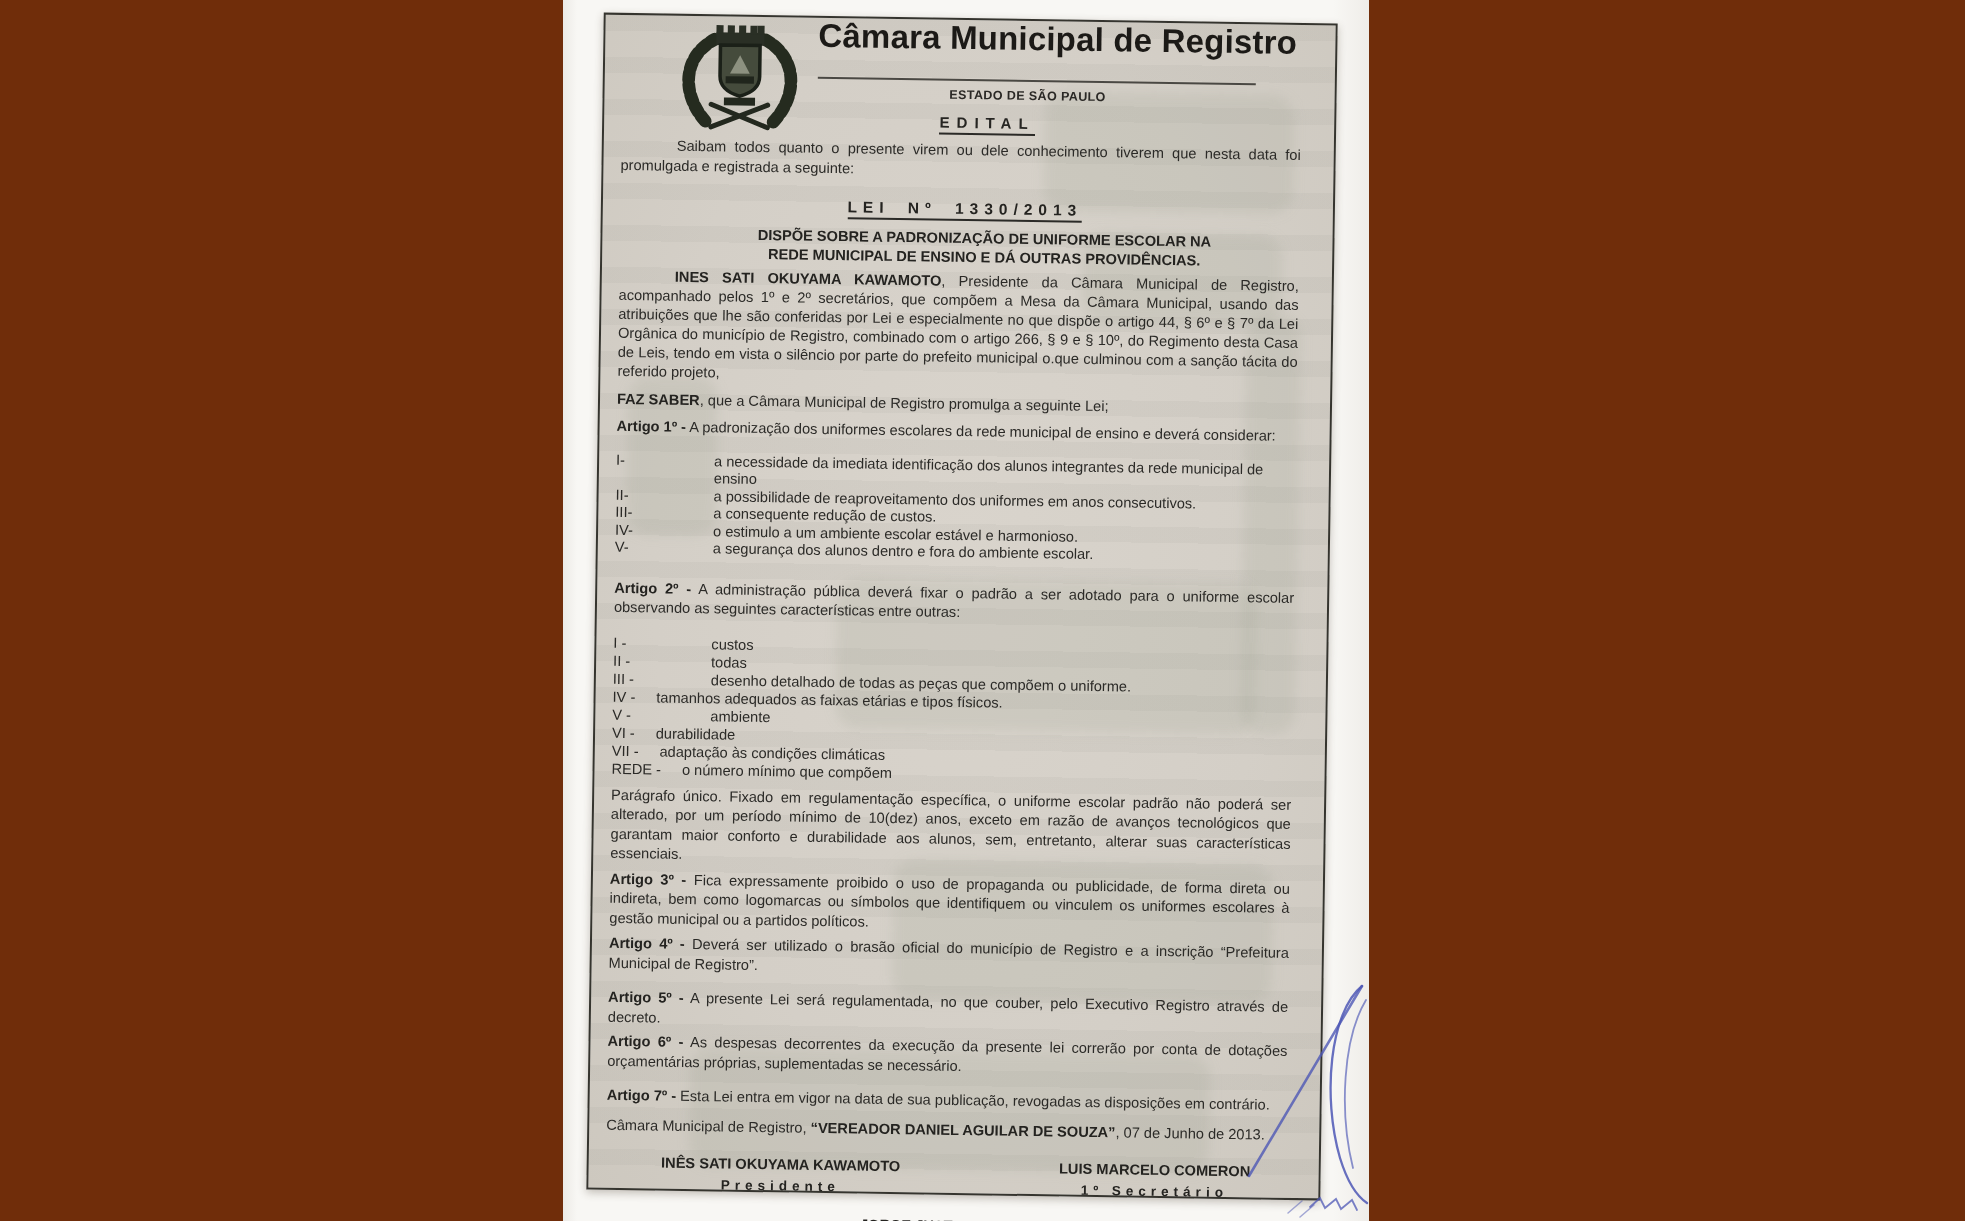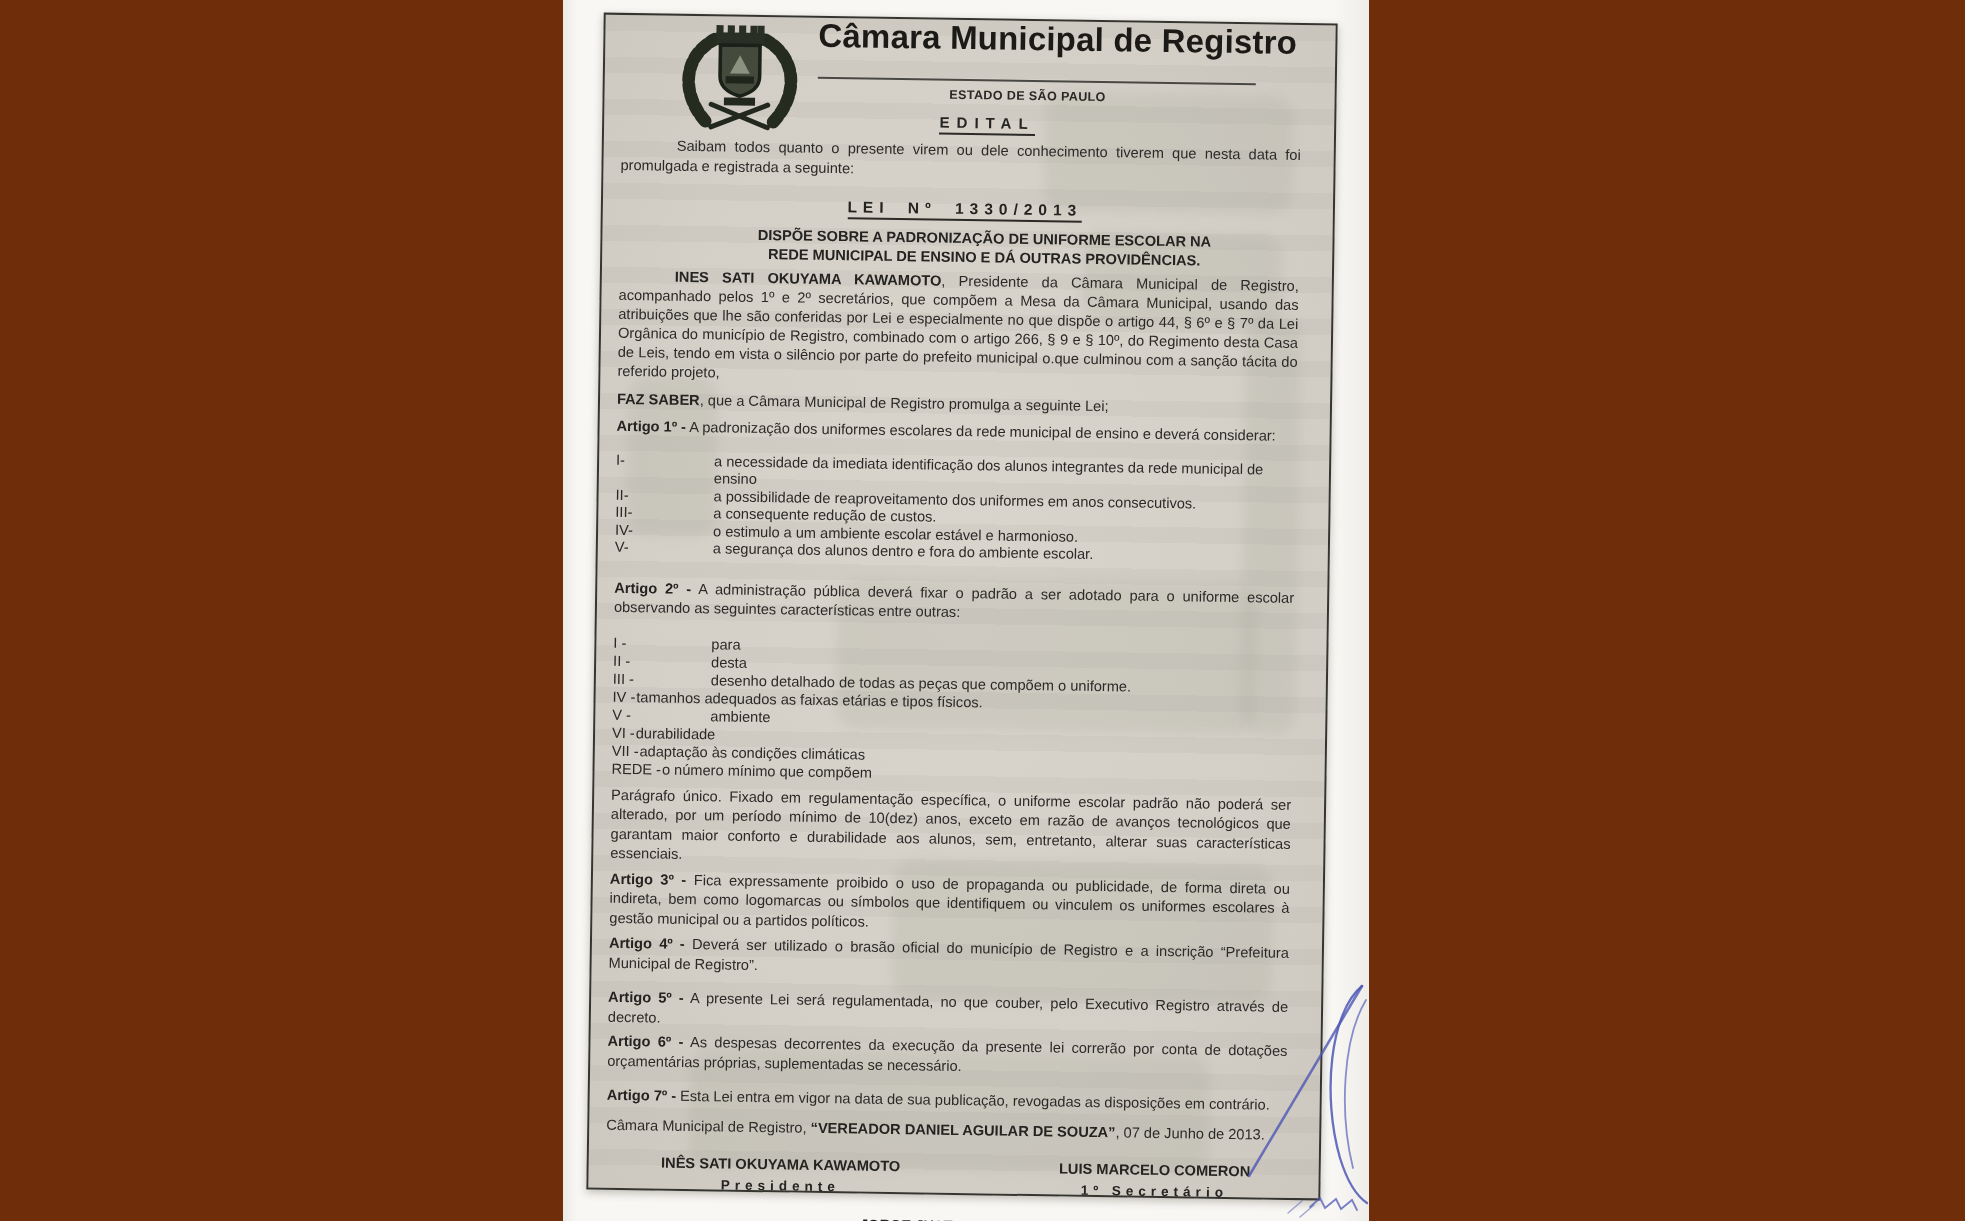--- a/index.html
+++ b/index.html
@@ -39,21 +39,21 @@
   .lei span{font-size:15.5px;font-weight:bold;letter-spacing:6px;word-spacing:8px;border-bottom:2px solid #2b2a27;padding-bottom:2px;color:#242320;}
   .ementa{margin-top:9px;text-align:center;padding-left:50px;font-weight:bold;line-height:19px;color:#242320;}
   .preamble{margin-top:5px;line-height:19px;}
   .b{font-weight:bold;color:#242320;}
   .faz{margin-top:9px;}
   .art1{margin-top:8px;}
   .list{margin-top:15px;}
   .lrow{display:flex;line-height:17.5px;}
   .list2 .lrow{line-height:18px;}
   .lnum{flex:0 0 98px;}
-  .lrow.inline .lnum{flex:0 0 auto;margin-right:1px;}
+  .lrow.inline .lnum{flex:0 0 auto;margin-right:21px;}
   .list2{margin-top:16px;}
   .m22{margin-top:22px;}
   .m15{margin-top:15px;}
   .m10{margin-top:10px;}
   .m8{margin-top:8px;}
   .m6{margin-top:6px;}
   .m5{margin-top:5px;}
   .sigrow{display:flex;justify-content:space-between;margin-top:18px;}
   .sigl{width:350px;text-align:center;}
   .sigr{width:262px;text-align:center;}
@@ -142,25 +142,25 @@
           <span class="lnum">V-</span>
           <span>a segurança dos alunos dentro e fora do ambiente escolar.</span>
         </div>
     </div>
 
     <p class="just m22"><span class="b">Artigo 2º -</span><span> A administração pública deverá fixar o padrão a ser adotado para o uniforme escolar observando as seguintes características entre outras:</span></p>
 
     <div class="list list2">
       <div class="lrow">
           <span class="lnum">I -</span>
-          <span>para</span>
+          <span>custos</span>
         </div>
       <div class="lrow">
           <span class="lnum">II -</span>
-          <span>desta</span>
+          <span>todas</span>
         </div>
       <div class="lrow">
           <span class="lnum">III -</span>
           <span>desenho detalhado de todas as peças que compõem o uniforme.</span>
         </div>
       <div class="lrow inline">
           <span class="lnum">IV -</span>
           <span>tamanhos adequados as faixas etárias e tipos físicos.</span>
         </div>
       <div class="lrow">

